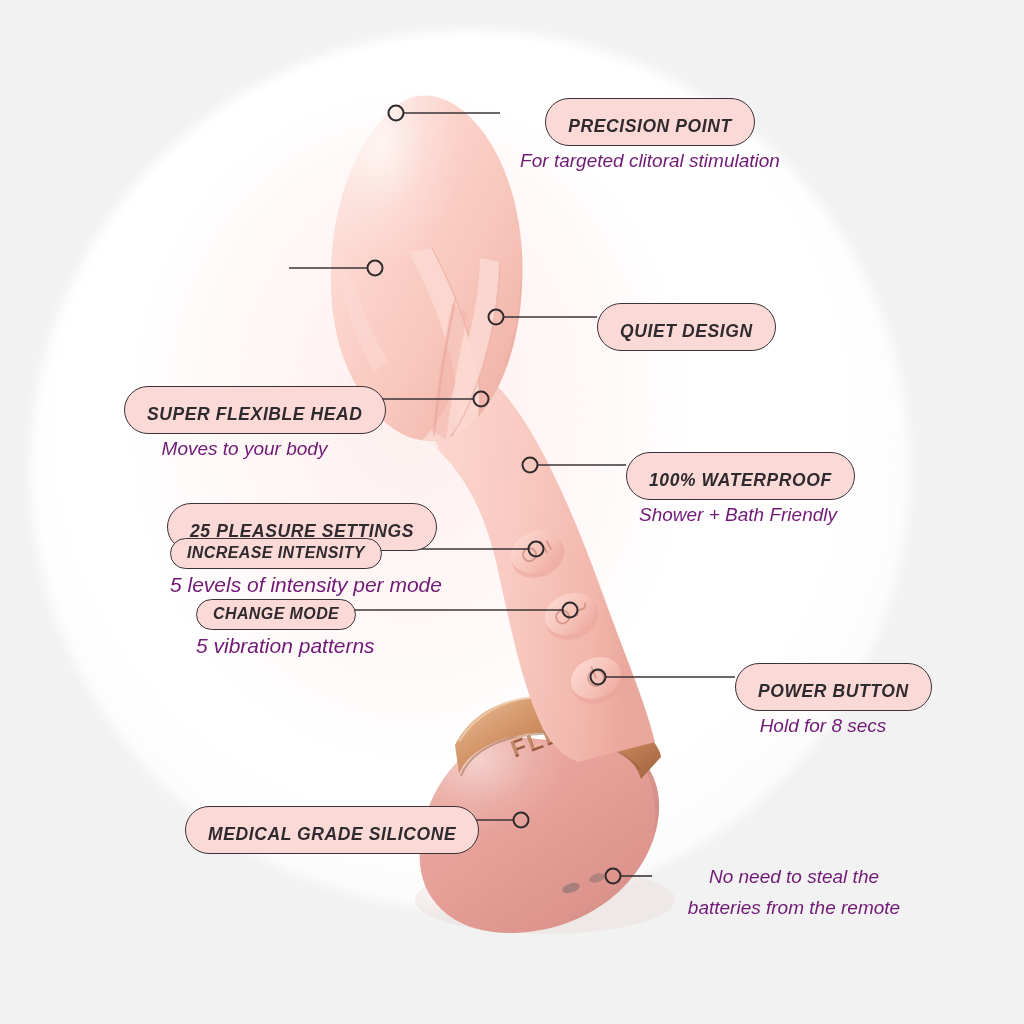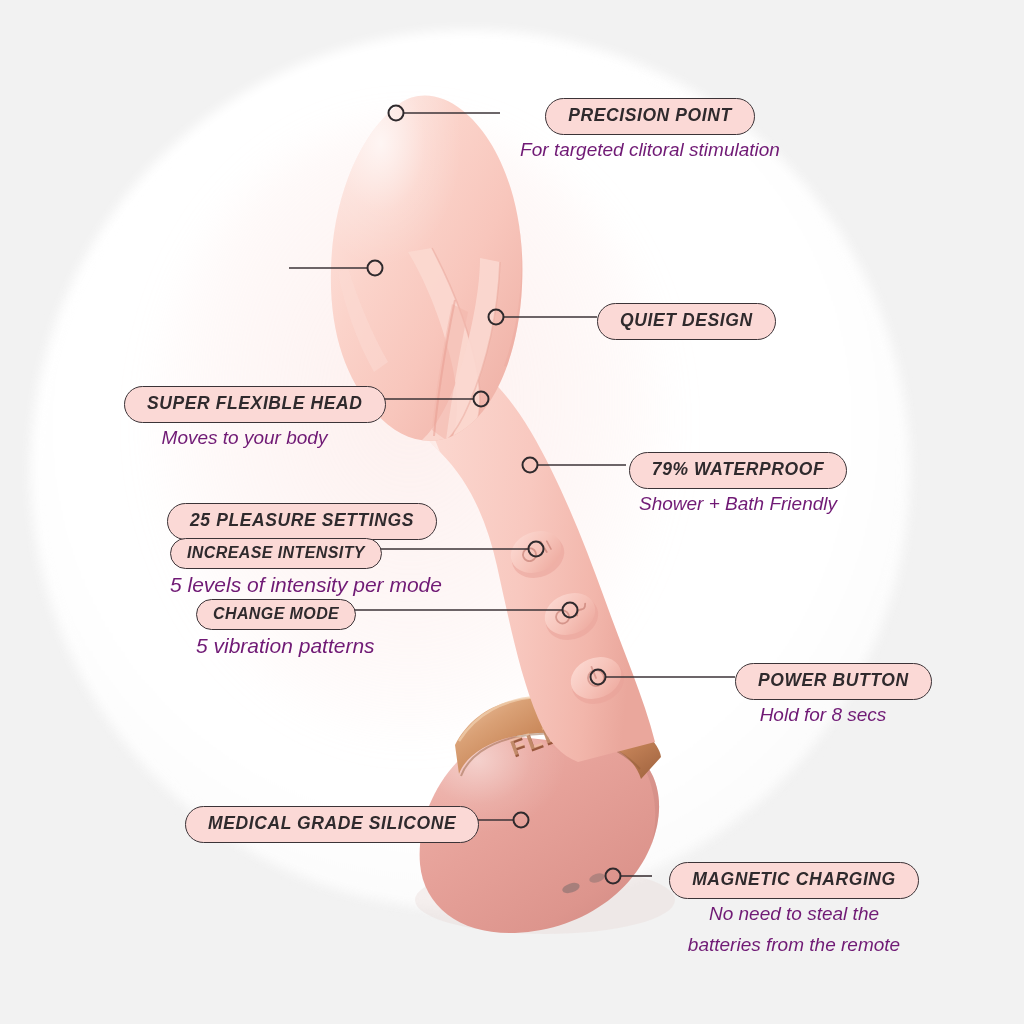--- a/index.html
+++ b/index.html
@@ -50,21 +50,21 @@
     border: 1.6px solid #3b3337;
     border-radius: 999px;
     color: #2f2a2d;
     font-weight: bold;
     font-style: italic;
     letter-spacing: 0.6px;
     white-space: nowrap;
     text-align: center;
     box-sizing: border-box;
   }
-  .pill.lg { font-size: 17.5px; padding: 6px 22px 8px; }
+  .pill.lg { font-size: 17.5px; padding: 17px 22px 8px; }
   .pill.sm { font-size: 16px; padding: 5px 16px 5.5px; letter-spacing: 0.4px; }
   .sub {
     font-size: 19px;
     font-style: italic;
     color: #701a75;
     white-space: nowrap;
     margin-top: 4px;
     line-height: 1.18;
   }
   .sub.sm { font-size: 21px; }
@@ -332,21 +332,21 @@
   <div class="callout align-center" style="left:124px; top:386px; width:241px;">
     <div class="pill lg">SUPER FLEXIBLE HEAD</div>
     <div class="sub">Moves to your body</div>
   </div>
 
   <div class="callout align-left" style="left:597px; top:303px;">
     <div class="pill lg">QUIET DESIGN</div>
   </div>
 
   <div class="callout align-center" style="left:626px; top:452px; width:224px;">
-    <div class="pill lg">79% WATERPROOF</div>
+    <div class="pill lg">100% WATERPROOF</div>
     <div class="sub">Shower + Bath Friendly</div>
   </div>
 
   <div class="callout align-left" style="left:167px; top:503px;">
     <div class="pill lg">25 PLEASURE SETTINGS</div>
   </div>
 
   <div class="callout align-center" style="left:170px; top:538px; width:175px;">
     <div class="pill sm">INCREASE INTENSITY</div>
     <div class="sub sm">5 levels of intensity per mode</div>
@@ -360,18 +360,17 @@
   <div class="callout align-center" style="left:735px; top:663px; width:176px;">
     <div class="pill lg">POWER BUTTON</div>
     <div class="sub">Hold for 8 secs</div>
   </div>
 
   <div class="callout align-left" style="left:185px; top:806px;">
     <div class="pill lg">MEDICAL GRADE SILICONE</div>
   </div>
 
   <div class="callout align-center" style="left:652px; top:862px; width:284px;">
-    <div class="pill lg">MAGNETIC CHARGING</div>
     <div class="sub tight">No need to steal the</div>
     <div class="sub tight" style="margin-top:9px;">batteries from the remote</div>
   </div>
 
 </div>
 
 </body></html>

